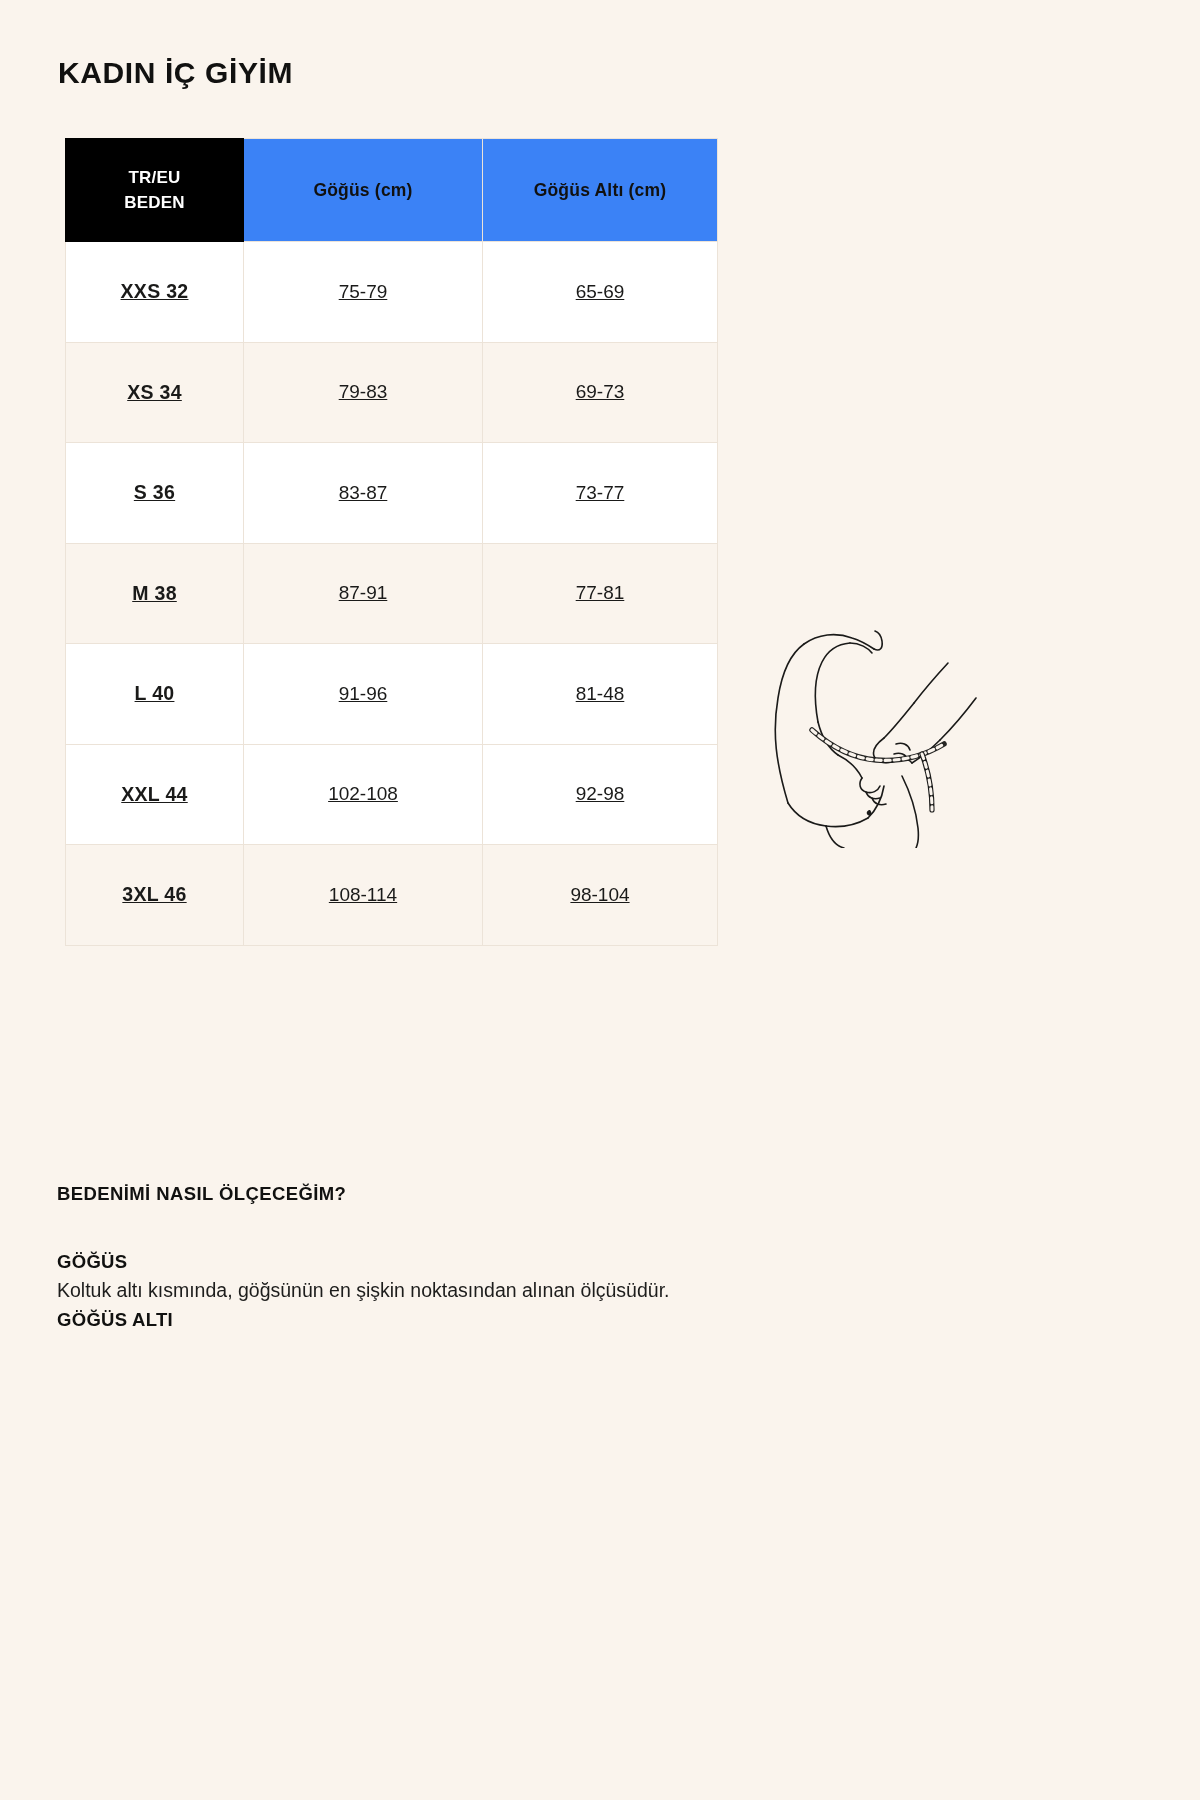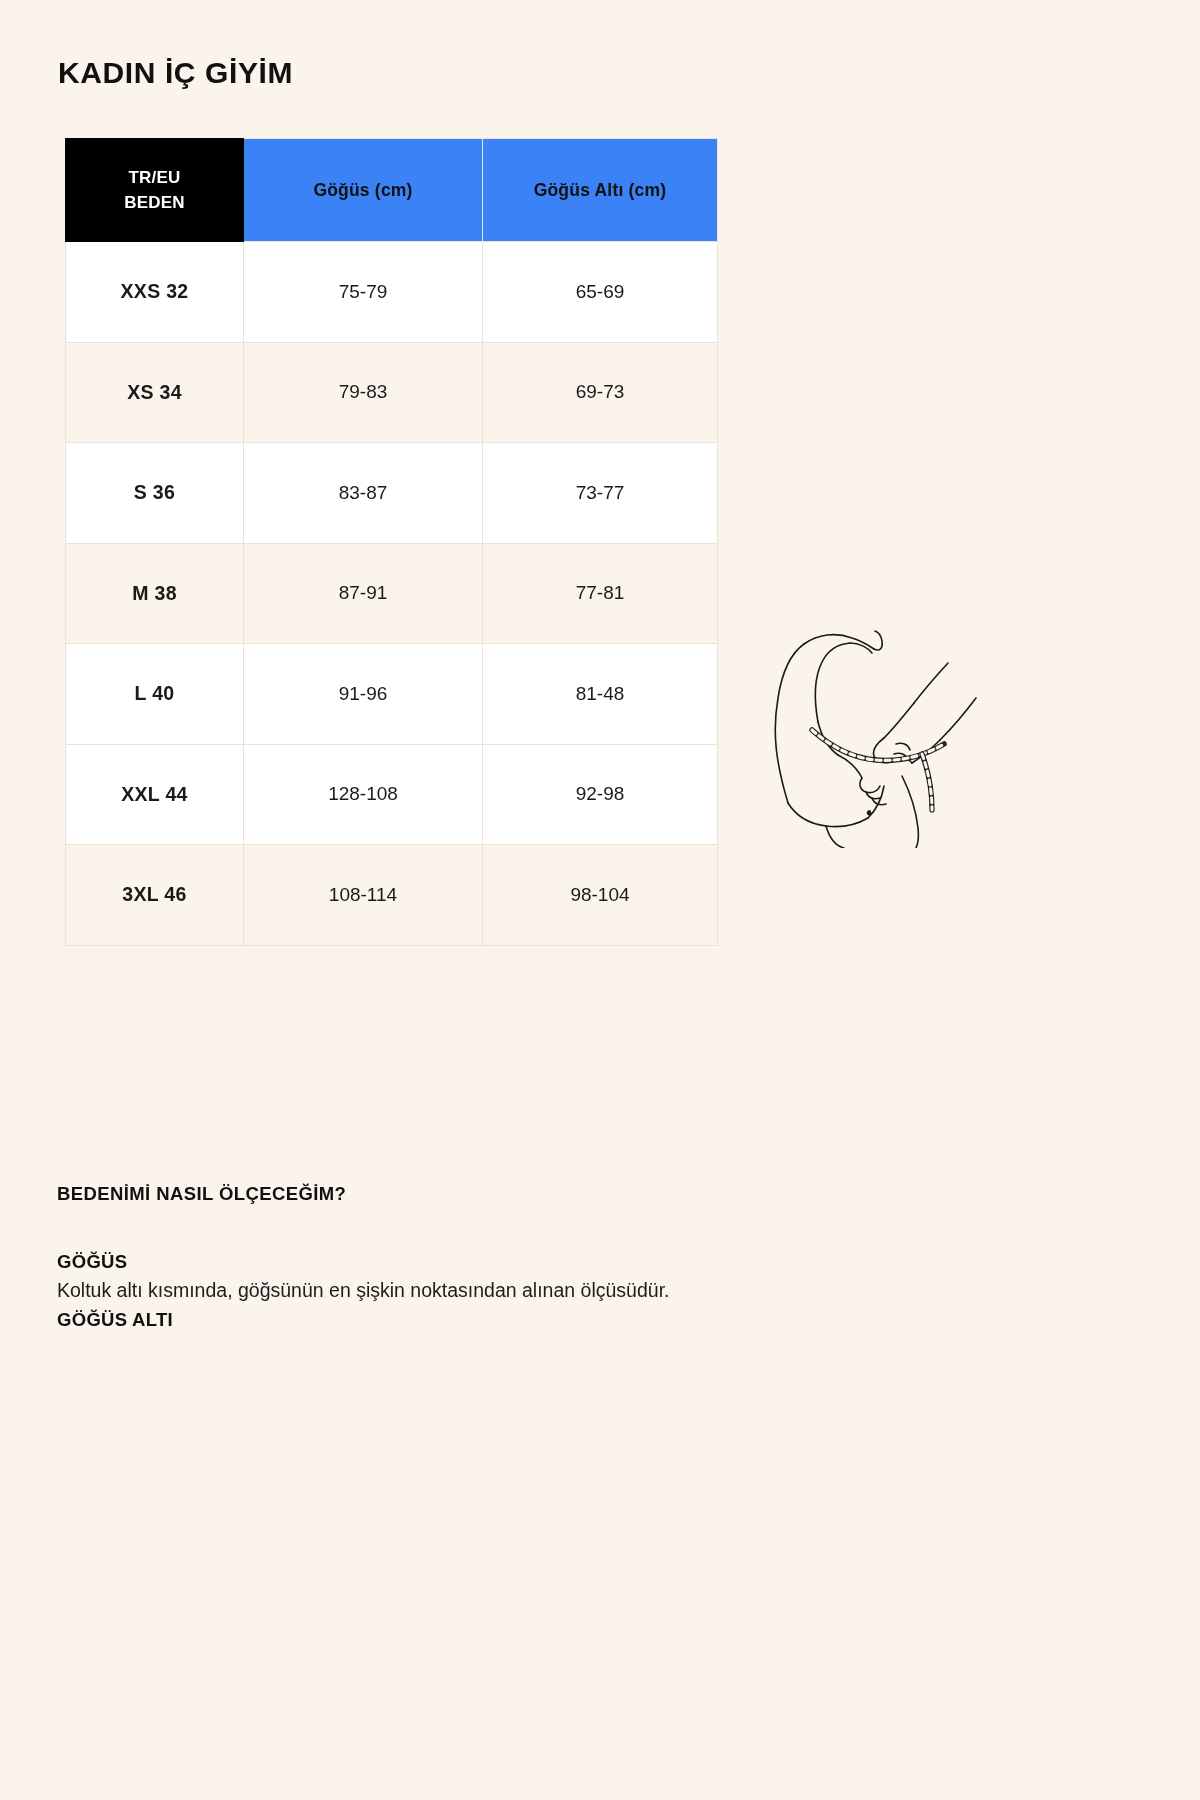--- a/index.html
+++ b/index.html
@@ -56,20 +56,21 @@
     background: #000000;
     color: #ffffff;
     line-height: 1.5;
     font-size: 17px;
     border-color: #000000;
   }
   tbody td {
     height: 100.5px;
     font-size: 19px;
     color: #1a1a19;
+    text-decoration: underline;
   }
   tbody td.size-label {
     font-weight: bold;
     font-size: 19.5px;
     letter-spacing: 0.3px;
   }
   tbody tr.odd td { background: #ffffff; }
   tbody tr.even td { background: #faf4ed; }
 
   
@@ -149,21 +150,21 @@
         <td>87-91</td>
         <td>77-81</td>
       </tr>
       <tr class="odd">
         <td class="size-label">L 40</td>
         <td>91-96</td>
         <td>81-48</td>
       </tr>
       <tr class="odd">
         <td class="size-label">XXL 44</td>
-        <td>128-108</td>
+        <td>102-108</td>
         <td>92-98</td>
       </tr>
       <tr class="even">
         <td class="size-label">3XL 46</td>
         <td>108-114</td>
         <td>98-104</td>
       </tr>
     </tbody>
   </table>
 

